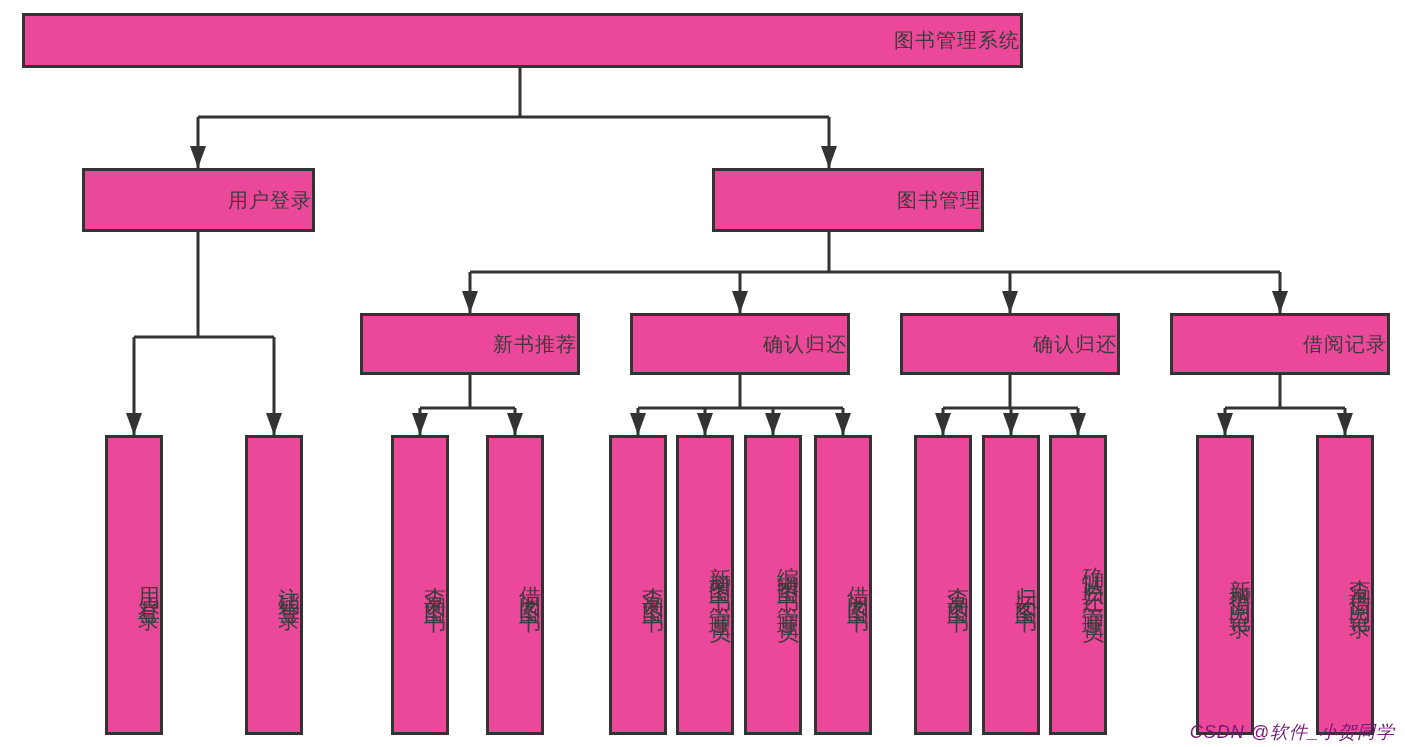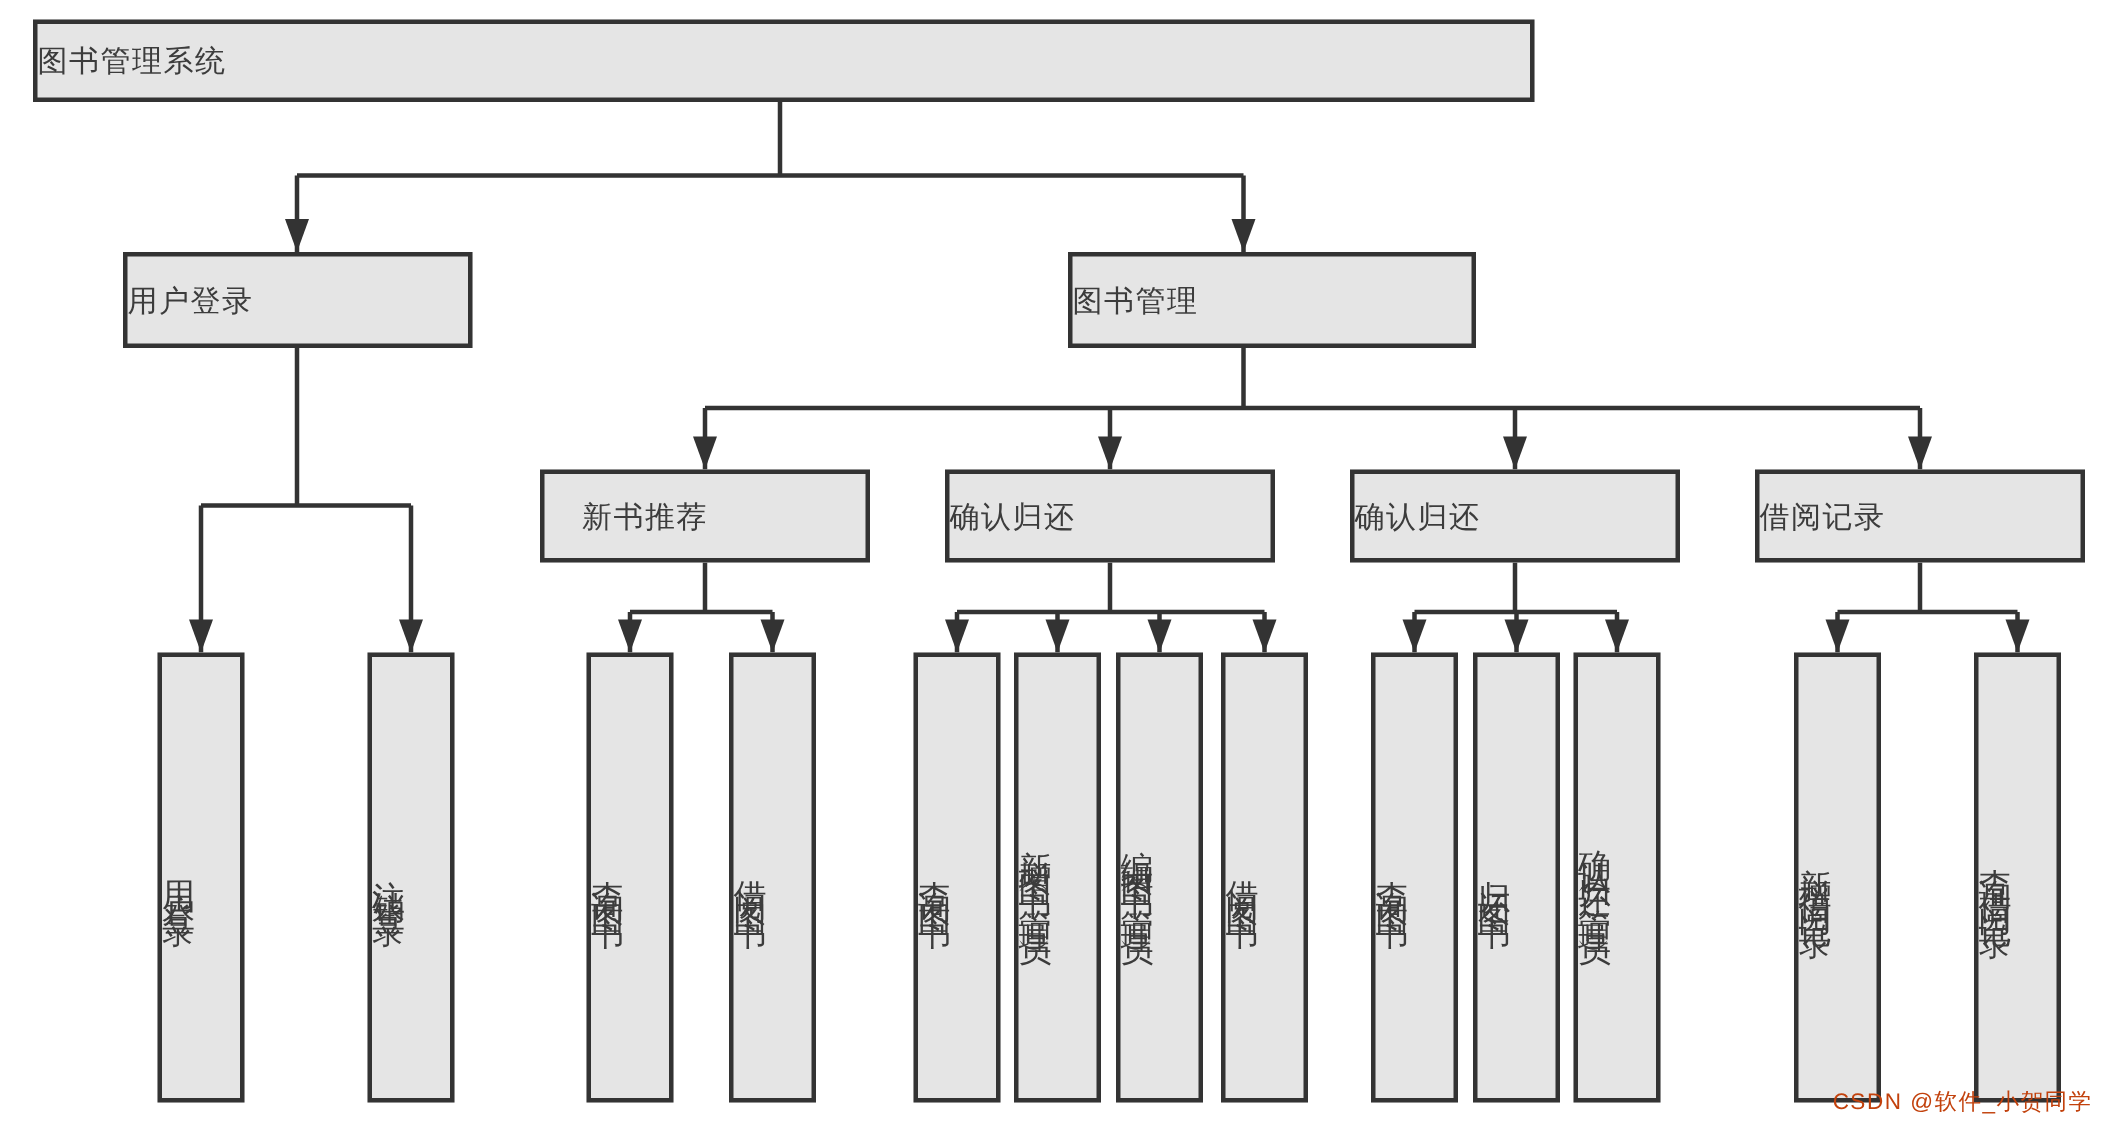--- a/index.html
+++ b/index.html
@@ -17,25 +17,25 @@
   }
   #wires {
     position: absolute;
     left: 0; top: 0;
     width: 1405px;
     height: 747px;
   }
   .node {
     position: absolute;
     box-sizing: border-box;
-    background: #e5e5e5;
+    background: #ec4899;
     border: 3px solid #333333;
     display: flex;
     align-items: center;
-    justify-content: flex-start;
+    justify-content: flex-end;
     color: #3c3c3c;
   }
   .node .hlabel {
     font-size: 20px;
     letter-spacing: 1px;
     white-space: nowrap;
   }
   .node .vlabel {
     writing-mode: vertical-rl;
     text-orientation: mixed;
@@ -63,24 +63,25 @@
   .lf-bw-4      { left: 814px; }
   .lf-cu-1      { left: 914px; }
   .lf-cu-2      { left: 982px; }
   .lf-cu-3      { left: 1049px; }
   .lf-rc-1      { left: 1196px; }
   .lf-rc-2      { left: 1316px; }
   .watermark {
     position: absolute;
     right: 10px;
     bottom: 3px;
-    font-size: 15px;
-    color: #c2410c;
+    font-size: 18px;
+    color: #701a75;
     letter-spacing: 1px;
     white-space: nowrap;
+    font-style: italic;
   }
 </style>
 </head>
 <body>
 
 <div id="canvas">
 
   <svg id="wires" viewBox="0 0 1405 747" xmlns="http://www.w3.org/2000/svg">
     <g stroke="#333333" stroke-width="3" fill="none">
       <path d="M520 68 V117 M198 117 H829 M198 117 V168 M829 117 V168"></path>

